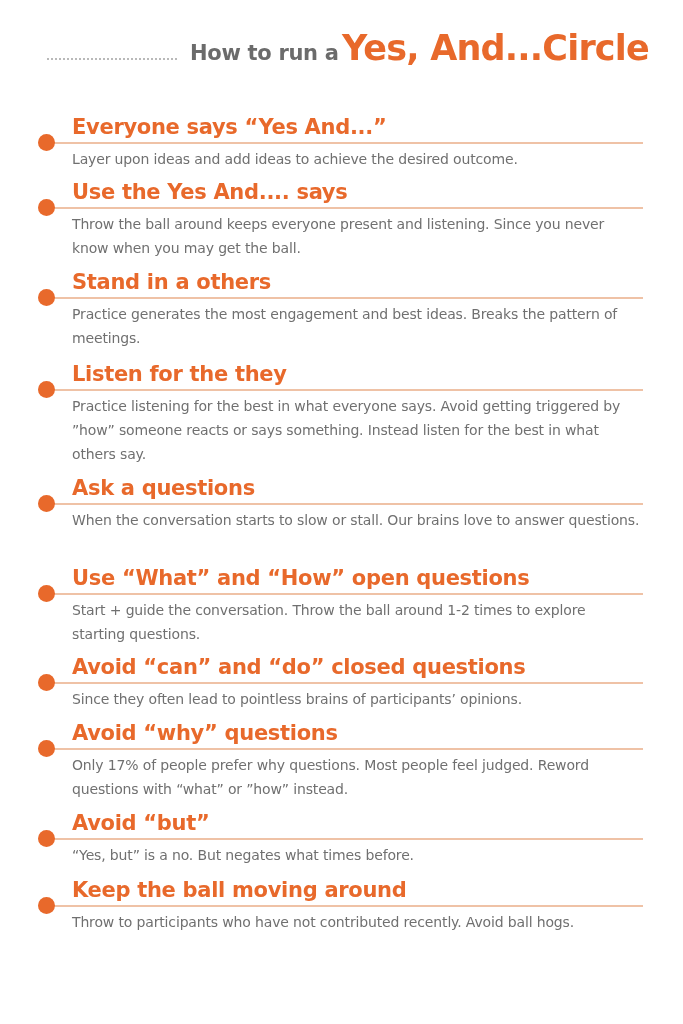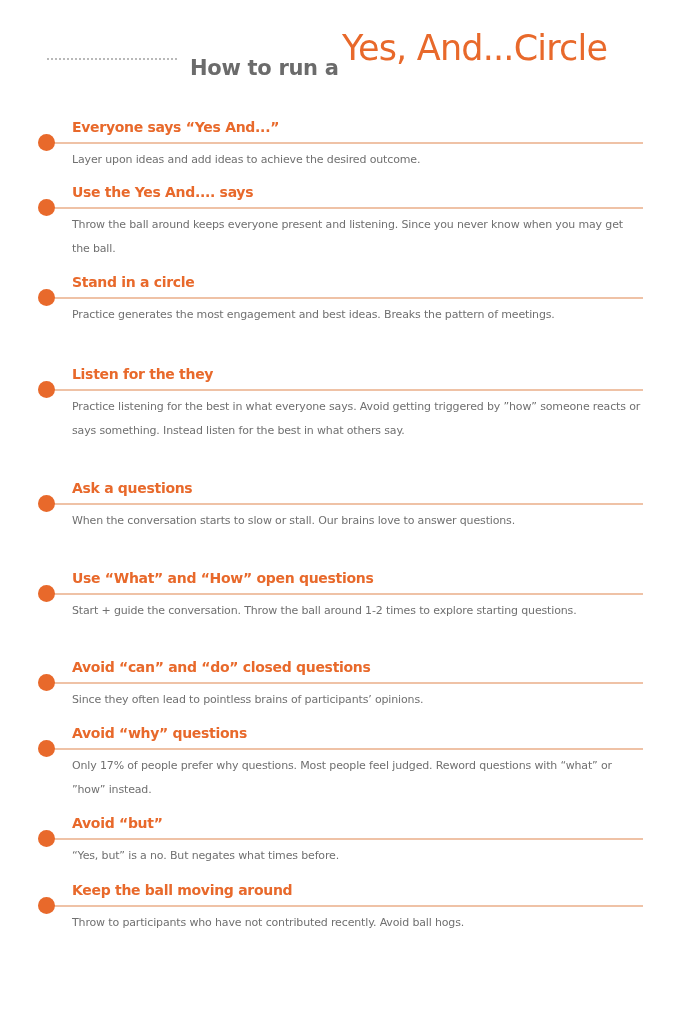--- a/index.html
+++ b/index.html
@@ -1,32 +1,32 @@
 <!DOCTYPE html>
 <html><head>
   <meta charset="utf-8">
   <style>
     html, body { margin: 0; padding: 0; background: #ffffff; }
     body { width: 683px; height: 1024px; position: relative; overflow: hidden;
       font-family: "DejaVu Sans", "Liberation Sans", sans-serif; }
     .title-row { position: absolute; left: 0; top: 28px; width: 683px; height: 60px; }
     .title-dots { position: absolute; left: 47px; top: 30px; width: 130px; height: 0;
       border-top: 2px dotted #b9b9b9; }
-    .title-small { position: absolute; left: 190px; top: 28px; font-size: 21px; color: #6b6b6b;
+    .title-small { position: absolute; left: 190px; top: 13px; font-size: 21px; color: #6b6b6b;
       font-weight: bold; letter-spacing: -0.3px; white-space: nowrap; }
     .title-big { position: absolute; left: 342px; top: 0px; font-size: 35px; color: #E8692B;
-      font-weight: normal; letter-spacing: -0.8px; white-space: nowrap; }
+      font-weight: bold; letter-spacing: -0.8px; white-space: nowrap; }
     .item { position: absolute; left: 0; width: 683px; }
-    .item .heading { position: absolute; left: 72px; top: 0; font-size: 14px; font-weight: bold;
+    .item .heading { position: absolute; left: 72px; top: 0; font-size: 21px; font-weight: bold;
       color: #E8692B; white-space: nowrap; letter-spacing: -0.3px; line-height: 22px; }
     .item .rule { position: absolute; left: 46px; width: 597px; height: 1.5px; top: 26px;
       background: #EFC2A6; }
     .item .dot { position: absolute; left: 38px; top: 18px; width: 17px; height: 17px;
       border-radius: 50%; background: #E8692B; }
-    .item .body { position: absolute; left: 72px; top: 32px; width: 570px; font-size: 11px;
+    .item .body { position: absolute; left: 72px; top: 32px; width: 570px; font-size: 14px;
       color: #707070; line-height: 23.8px; letter-spacing: -0.15px; }
   </style>
 </head>
 <body>
 
 <div class="title-row">
   <div class="title-dots"></div>
   <div class="title-small">How to run a</div>
   <div class="title-big">Yes, And...Circle</div>
 </div>
@@ -39,21 +39,21 @@
 </div>
 
 <div class="item" style="top:181px">
   <div class="heading">Use the Yes And.... says</div>
   <div class="rule"></div>
   <div class="dot"></div>
   <div class="body">Throw the ball around keeps everyone present and listening. Since you never know when you may get the ball.</div>
 </div>
 
 <div class="item" style="top:271px">
-  <div class="heading">Stand in a circle</div>
+  <div class="heading">Stand in a others</div>
   <div class="rule"></div>
   <div class="dot"></div>
   <div class="body">Practice generates the most engagement and best ideas. Breaks the pattern of meetings.</div>
 </div>
 
 <div class="item" style="top:363px">
   <div class="heading">Listen for the they</div>
   <div class="rule"></div>
   <div class="dot"></div>
   <div class="body">Practice listening for the best in what everyone says. Avoid getting triggered by ”how” someone reacts or says something. Instead listen for the best in what others say.</div>

